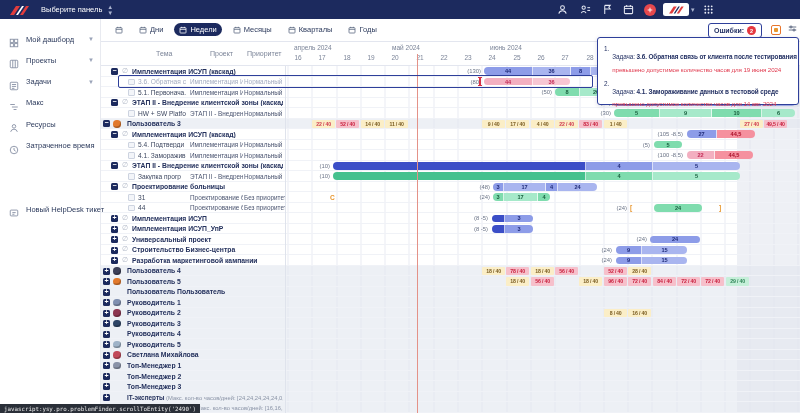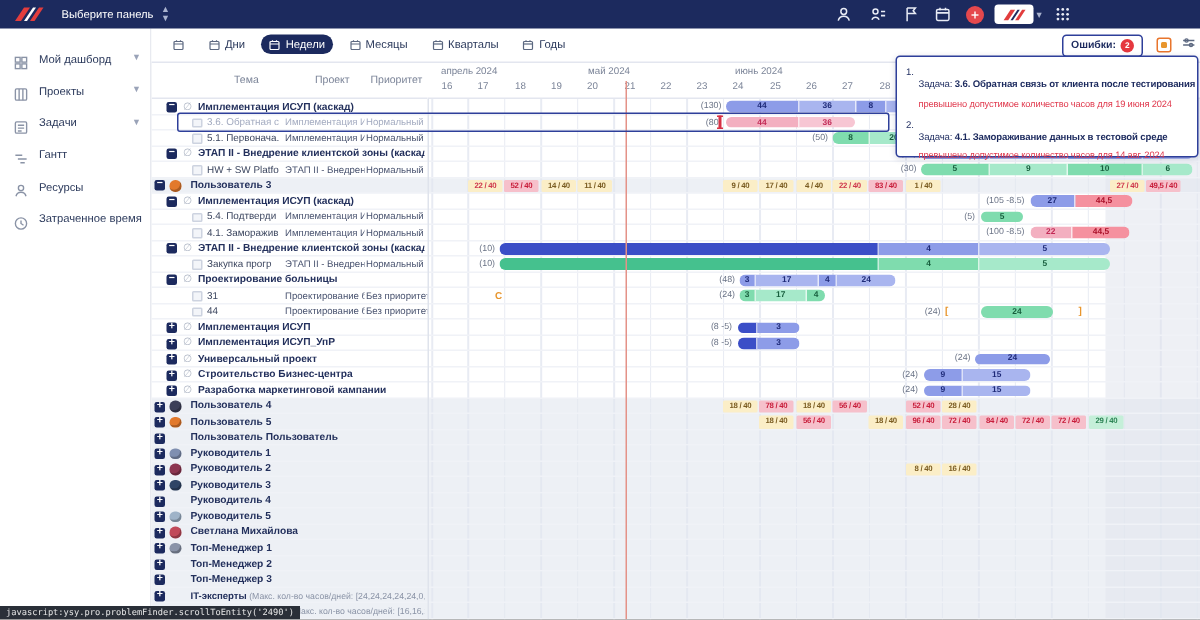--- a/index.html
+++ b/index.html
@@ -216,35 +216,42 @@
           </svg></div>
         <div class="sb-label">Задачи</div>
         <div class="sb-chev">▼</div>
       </div>
       <div class="sb-item" style="top: 74.9px;">
         <div class="sb-ico"><svg viewBox="0 0 12 12">
             <line x1="1.5" y1="3" x2="7" y2="3"></line>
             <line x1="3.5" y1="6" x2="10.5" y2="6"></line>
             <line x1="5.5" y1="9" x2="9" y2="9"></line>
           </svg></div>
-        <div class="sb-label">Гантт</div>
+        <div class="sb-label">Макс</div>
       </div>
       <div class="sb-item" style="top: 96.2px;">
         <div class="sb-ico"><svg viewBox="0 0 12 12">
             <circle cx="6" cy="4" r="2.1"></circle>
             <path d="M2 10.6a4.1 4.1 0 0 1 8 0"></path>
           </svg></div>
         <div class="sb-label">Ресурсы</div>
       </div>
       <div class="sb-item" style="top: 117.5px;">
         <div class="sb-ico"><svg viewBox="0 0 12 12">
             <circle cx="6" cy="6" r="4.5"></circle>
             <path d="M6 3.5V6l2 1.4"></path>
           </svg></div>
         <div class="sb-label">Затраченное время</div>
+      </div>
+      <div class="sb-item" style="top: 181.4px;">
+        <div class="sb-ico"><svg viewBox="0 0 12 12">
+            <rect x="1.5" y="2.5" width="9" height="7" rx="1"></rect>
+            <path d="M4 5.5h4M4 7.5h2.5"></path>
+          </svg></div>
+        <div class="sb-label">Новый HelpDesk тикет</div>
       </div>
     </nav>
 
   <div id="toolbar">
     <div id="scales">
         <div class="scale-btn">
           <svg viewBox="0 0 12 12">
             <rect x="1.5" y="2.5" width="9" height="8" rx="1"></rect>
             <line x1="1.5" y1="5" x2="10.5" y2="5"></line>
             <line x1="4" y1="1.2" x2="4" y2="3"></line>

